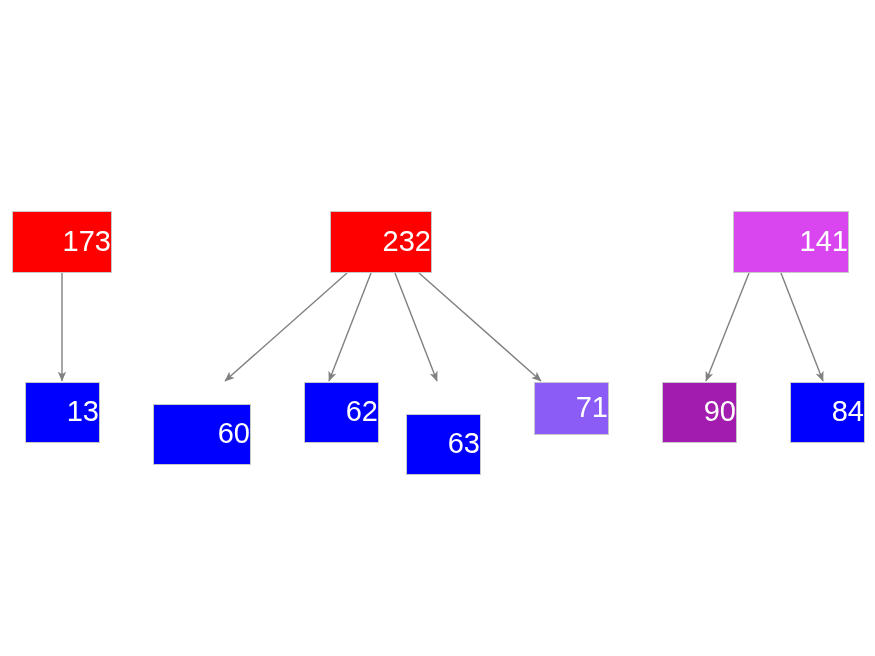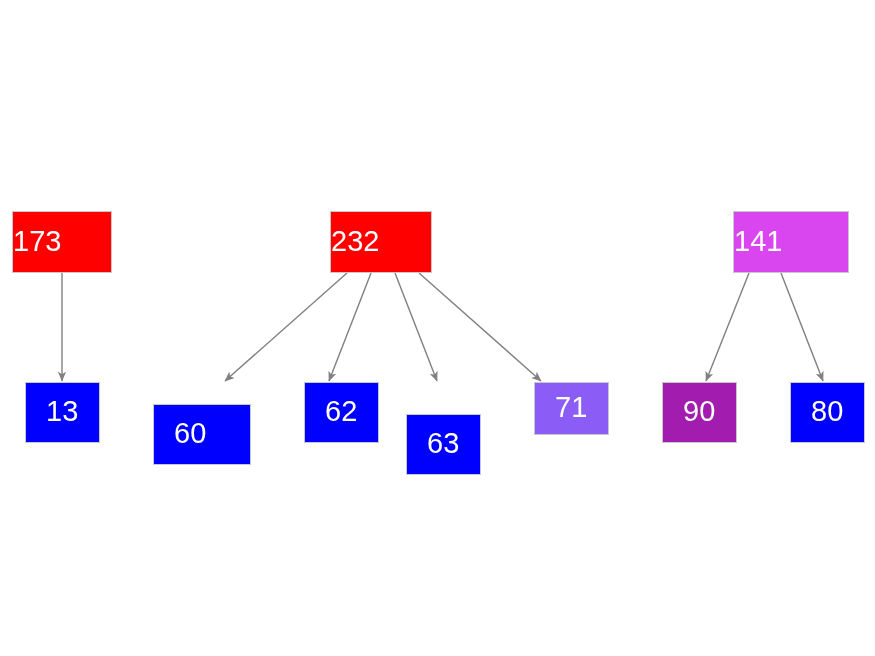--- a/index.html
+++ b/index.html
@@ -22,21 +22,21 @@
     left: 0;
     top: 0;
     width: 875px;
     height: 656px;
   }
   .node {
     position: absolute;
     box-sizing: border-box;
     display: flex;
     align-items: center;
-    justify-content: flex-start;
+    justify-content: flex-end;
     border: 1px solid #c8c8c8;
     color: #ffffff;
     font-family: "Liberation Sans", sans-serif;
     font-size: 29px;
     line-height: 1;
     letter-spacing: 0px;
     user-select: none;
   }
   .node-label {
     display: block;
@@ -94,17 +94,17 @@
       <div class="node node-leaf" style="left: 406px; top: 382px; width: 75px; height: 61px; background: rgb(0, 0, 255); border-color: rgb(200, 200, 200); color: rgb(255, 255, 255); margin-top: 32px;">
         <span class="node-label">63</span>
       </div>
       <div class="node node-leaf" style="left: 534px; top: 382px; width: 75px; height: 53px; background: #8b5cf6; border-color: rgb(200, 200, 200); color: rgb(255, 255, 255);">
         <span class="node-label">71</span>
       </div>
       <div class="node node-leaf" style="left: 662px; top: 382px; width: 75px; height: 61px; background: #a21caf; border-color: rgb(200, 200, 200); color: rgb(255, 255, 255);">
         <span class="node-label">90</span>
       </div>
       <div class="node node-leaf" style="left: 790px; top: 382px; width: 75px; height: 61px; background: rgb(0, 0, 255); border-color: rgb(200, 200, 200); color: rgb(255, 255, 255);">
-        <span class="node-label">80</span>
+        <span class="node-label">84</span>
       </div>
     </div>
 
 </div>
 
 </body></html>

